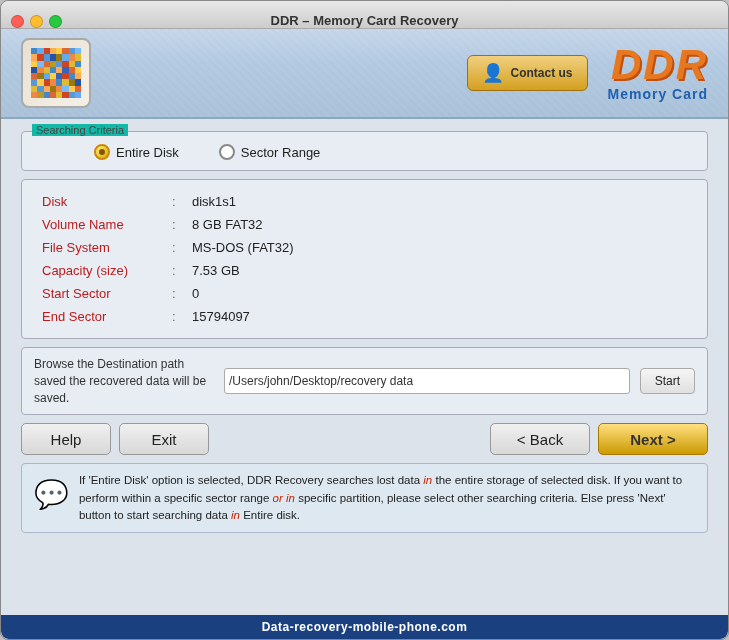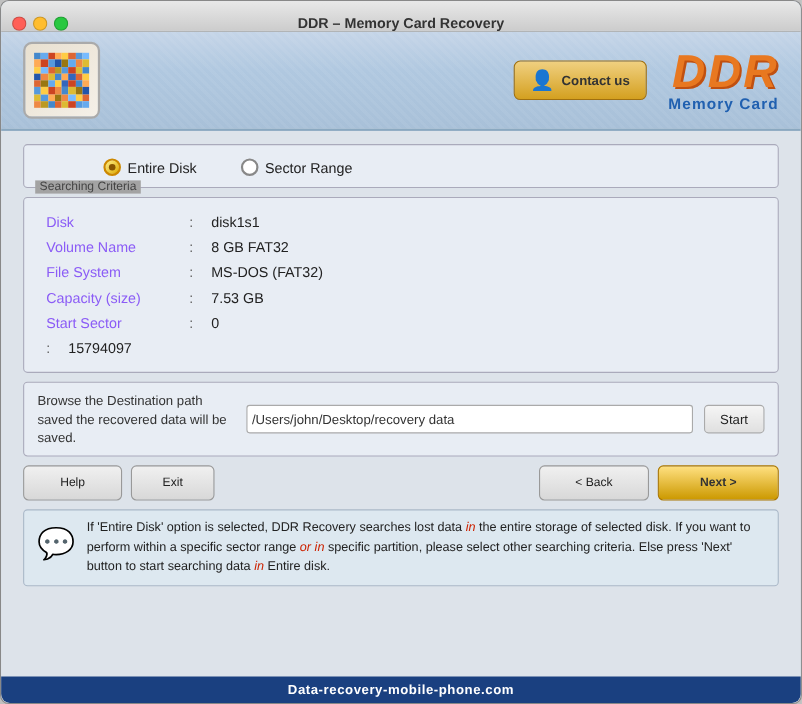--- a/index.html
+++ b/index.html
@@ -165,25 +165,24 @@
       border: 1px solid #aab;
       border-radius: 4px;
       background: #e8edf4;
       padding: 8px 12px 10px;
       position: relative;
     }
     .criteria-label {
       position: absolute;
       top: -8px;
       left: 10px;
-      background: #a3a3a3;
+      background: #14b8a6;
       padding: 0 4px;
       font-size: 11px;
       color: #444;
-      margin-top: 40px;
     }
     .criteria-options {
       display: flex;
       align-items: center;
       gap: 40px;
       margin-top: 4px;
       padding-left: 60px;
     }
     .radio-option {
       display: flex;
@@ -224,21 +223,21 @@
     }
     .disk-row {
       display: flex;
       align-items: center;
       padding: 4px 0;
       font-size: 13px;
       color: #222;
     }
     .disk-label {
       width: 130px;
-      color: #8b5cf6;
+      color: #b91c1c;
     }
     .disk-colon {
       width: 20px;
       color: #666;
     }
     .disk-value {
       color: #222;
     }
 
     
@@ -282,28 +281,28 @@
     
     .btn-row {
       display: flex;
       align-items: center;
       gap: 8px;
     }
     .btn {
       height: 32px;
       padding: 0 20px;
       border-radius: 5px;
-      font-size: 11px;
+      font-size: 15px;
       cursor: pointer;
       border: 1px solid #999;
       background: linear-gradient(to bottom, #f0f0f0, #d8d8d8);
       color: #222;
     }
     .btn-help { width: 90px; }
-    .btn-exit { width: 76px; }
+    .btn-exit { width: 90px; }
     .btn-back {
       margin-left: auto;
       width: 100px;
     }
     .btn-next {
       width: 110px;
       background: linear-gradient(to bottom, #ffe080, #cc9900);
       border-color: #aa7700;
       font-weight: bold;
       color: #333;
@@ -504,20 +503,21 @@
         <span class="disk-label">Capacity (size)</span>
         <span class="disk-colon">:</span>
         <span class="disk-value">7.53  GB</span>
       </div>
       <div class="disk-row">
         <span class="disk-label">Start Sector</span>
         <span class="disk-colon">:</span>
         <span class="disk-value">0</span>
       </div>
       <div class="disk-row">
+        <span class="disk-label">End Sector</span>
         <span class="disk-colon">:</span>
         <span class="disk-value">15794097</span>
       </div>
     </div>
 
     <div class="destination-row">
       <span class="dest-label">Browse the Destination path saved the recovered data will be saved.</span>
       <input class="dest-input" type="text" value="/Users/john/Desktop/recovery data" style="">
       <button class="browse-btn">Start</button>
     </div>

